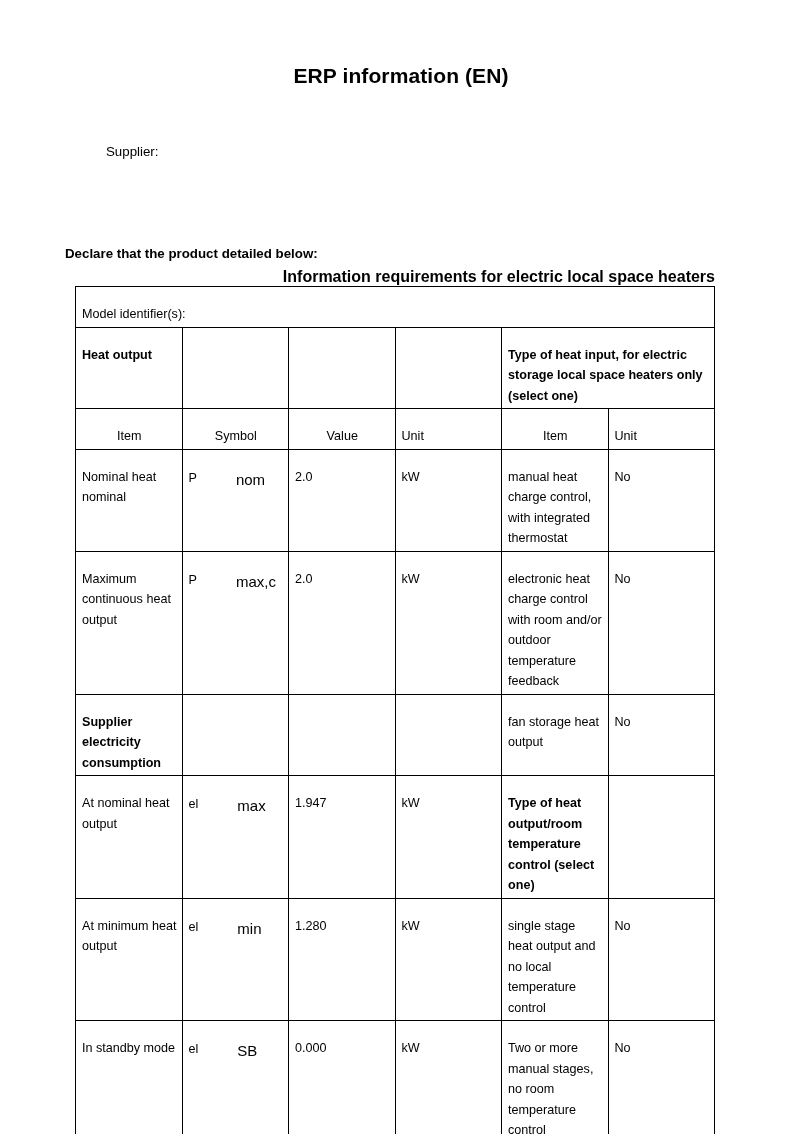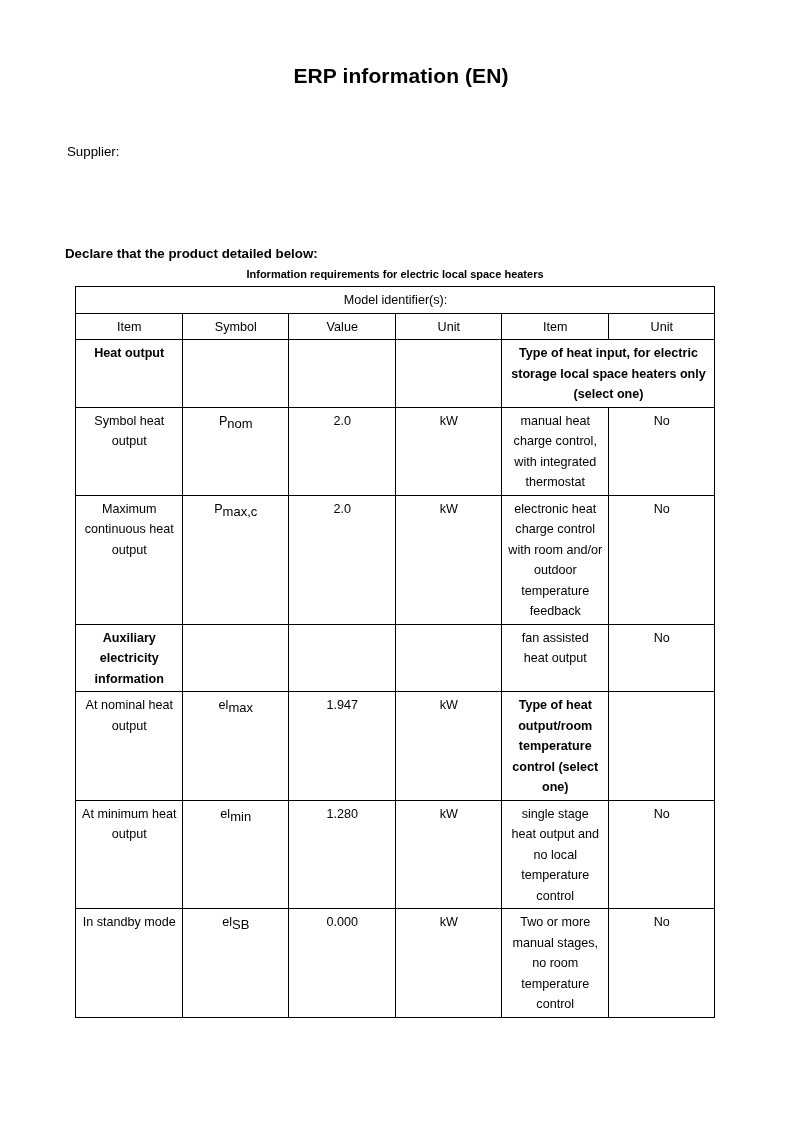--- a/index.html
+++ b/index.html
@@ -38,20 +38,21 @@
   
   .supplier-block {
     position: absolute;
     left: 67px;
     top: 141px;
     font-size: 13.3px;
     line-height: 21px;
   }
   .supplier-row {
     display: flex;
+    margin-left: 39px;
   }
   .supplier-label {
     width: 80px;
     flex: 0 0 80px;
   }
   .supplier-lines {
     display: block;
   }
   .supplier-lines div { white-space: pre; }
 
@@ -63,57 +64,57 @@
     font-size: 13.3px;
     font-weight: bold;
   }
 
   
   .table-caption {
     position: absolute;
     left: 75px;
     top: 268px;
     width: 640px;
-    text-align: center;
-    font-size: 11px;
+    text-align: right;
+    font-size: 16px;
     font-weight: bold;
   }
 
   
   .erp-table {
     position: absolute;
     left: 75px;
     top: 286px;
     width: 640px;
     border-collapse: collapse;
     table-layout: fixed;
     font-size: 12.6px;
   }
   .erp-table td {
     border: 1px solid #000000;
-    padding: 3px 5px 2px 6px;
+    padding: 17px 5px 2px 6px;
     vertical-align: top;
     line-height: 20.5px;
     word-wrap: break-word;
-    text-align: center;
   }
   .erp-table td.c-item-left   { width: 129px; }
   .erp-table td.c-symbol      { width: 64px; }
   .erp-table td.c-value       { width: 64px; }
   .erp-table td.c-unit        { width: 57px; }
   .erp-table td.c-item-right  { width: 278px; }
   .erp-table td.c-unit-right  { width: 48px; }
 
   .bold { font-weight: bold; }
   .center { text-align: center; }
   sub {
-    font-size: 13px;
+    font-size: 15px;
     vertical-align: baseline;
     position: relative;
     bottom: -3px;
+    margin-left: 39px;
   }
 </style>
 </head>
 <body>
 
 <div class="page">
 
   <div class="doc-title">ERP information (EN)</div>
 
   <div class="supplier-block">
@@ -127,56 +128,56 @@
   <div class="table-caption">Information requirements for electric local space heaters</div>
 
   <table class="erp-table">
     <tbody>
       <tr>
         <td colspan="6">
           <span>Model identifier(s):</span><span></span>
         </td>
       </tr>
       <tr>
+          <td class="c-item-left bold">Heat output</td>
+          <td class="c-symbol"></td>
+          <td class="c-value"></td>
+          <td class="c-unit"></td>
+          <td class="c-item-right bold" colspan="2">Type of heat input, for electric storage local space heaters only (select one)</td>
+        </tr>
+    <tr>
         <td class="c-item-left center">Item</td>
         <td class="c-symbol center">Symbol</td>
         <td class="c-value center">Value</td>
         <td class="c-unit">Unit</td>
         <td class="c-item-right center">Item</td>
         <td class="c-unit-right">Unit</td>
       </tr>
-    <tr>
-          <td class="c-item-left bold">Heat output</td>
+        <tr>
+          <td class="c-item-left">Nominal heat nominal</td>
+          <td class="c-symbol">P<sub>nom</sub></td>
+          <td class="c-value">2.0</td>
+          <td class="c-unit">kW</td>
+          <td class="c-item-right">manual heat charge control, with integrated thermostat</td>
+          <td class="c-unit-right">No</td>
+        </tr>
+        <tr>
+          <td class="c-item-left">Maximum continuous heat output</td>
+          <td class="c-symbol">P<sub>max,c</sub></td>
+          <td class="c-value">2.0</td>
+          <td class="c-unit">kW</td>
+          <td class="c-item-right">electronic heat charge control with room and/or outdoor temperature feedback</td>
+          <td class="c-unit-right">No</td>
+        </tr>
+        <tr>
+          <td class="c-item-left bold">Supplier electricity consumption</td>
           <td class="c-symbol"></td>
           <td class="c-value"></td>
           <td class="c-unit"></td>
-          <td class="c-item-right bold" colspan="2">Type of heat input, for electric storage local space heaters only (select one)</td>
-        </tr>
-        <tr>
-          <td class="c-item-left">Symbol heat output</td>
-          <td class="c-symbol">P<sub>nom</sub></td>
-          <td class="c-value">2.0</td>
-          <td class="c-unit">kW</td>
-          <td class="c-item-right">manual heat charge control, with integrated thermostat</td>
-          <td class="c-unit-right">No</td>
-        </tr>
-        <tr>
-          <td class="c-item-left">Maximum continuous heat output</td>
-          <td class="c-symbol">P<sub>max,c</sub></td>
-          <td class="c-value">2.0</td>
-          <td class="c-unit">kW</td>
-          <td class="c-item-right">electronic heat charge control with room and/or outdoor temperature feedback</td>
-          <td class="c-unit-right">No</td>
-        </tr>
-        <tr>
-          <td class="c-item-left bold">Auxiliary electricity information</td>
-          <td class="c-symbol"></td>
-          <td class="c-value"></td>
-          <td class="c-unit"></td>
-          <td class="c-item-right">fan assisted heat output</td>
+          <td class="c-item-right">fan storage heat output</td>
           <td class="c-unit-right">No</td>
         </tr>
         <tr>
           <td class="c-item-left">At nominal heat output</td>
           <td class="c-symbol">el<sub>max</sub></td>
           <td class="c-value">1.947</td>
           <td class="c-unit">kW</td>
           <td class="c-item-right bold">Type of heat output/room temperature control (select one)</td>
           <td class="c-unit-right"></td>
         </tr>

